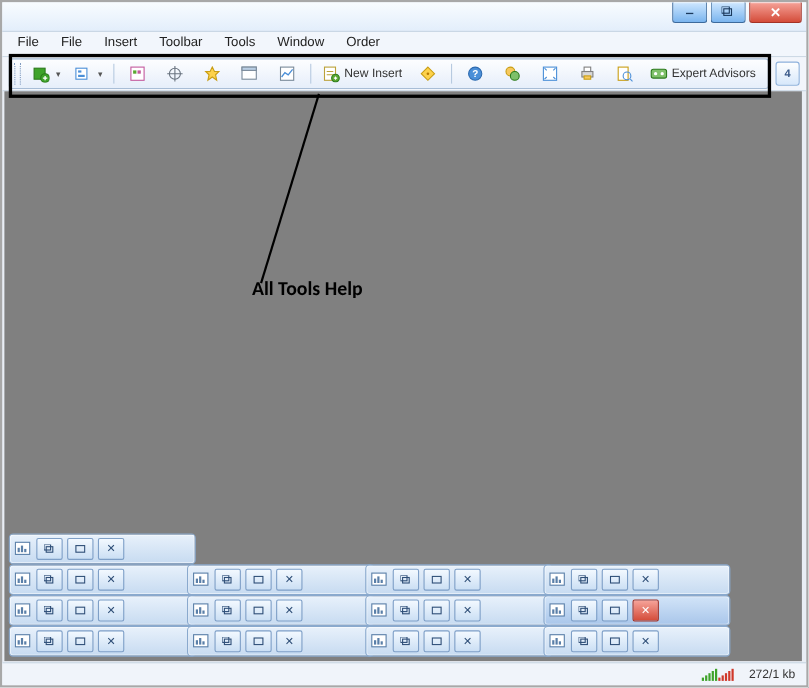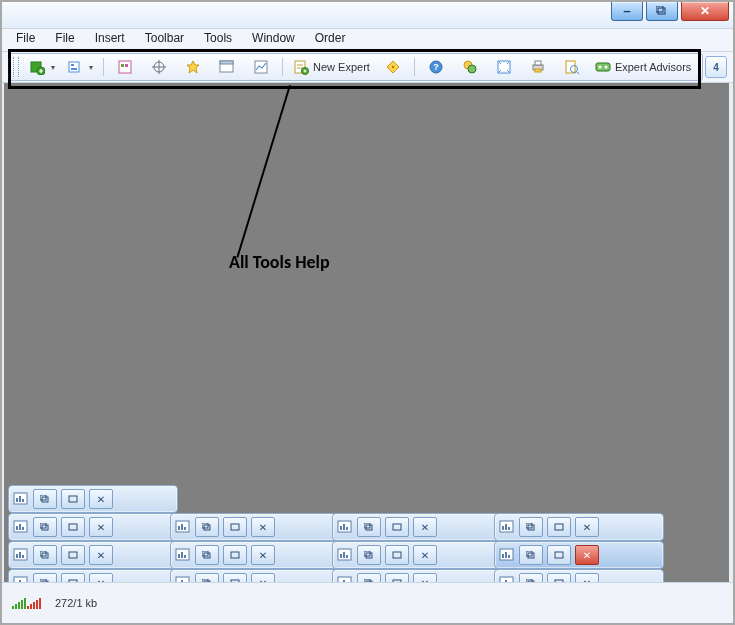--- a/index.html
+++ b/index.html
@@ -40,21 +40,21 @@
 
 
 .mdi-cluster{position:absolute;left:4px;bottom:4px}
 .mdi{position:absolute;height:26px;background:linear-gradient(#e8f1fb,#c7dbf1);border:1px solid #8aa9cd;border-radius:4px;display:flex;align-items:center;padding:0 4px;gap:4px;box-shadow:0 0 0 1px rgba(255,255,255,.5) inset}
 .mdi.active{background:linear-gradient(#d2e4f8,#a9c6ea);z-index:2}
 .mdi-icon{width:16px;height:16px;display:flex;align-items:center;justify-content:center}
 .mctrl{width:22px;height:18px;border:1px solid #7e9fc7;border-radius:2px;background:linear-gradient(#f3f9ff,#cbdff4);display:flex;align-items:center;justify-content:center;font-size:10px;color:#2e4e77}
 .mctrl.close.hot{background:linear-gradient(#f6a399,#d44c3a);color:#fff;border-color:#a33226}
 
 
-.status{position:absolute;left:0;right:0;bottom:0;height:20px;background:#f0f4fa;border-top:1px solid #c9d6e3;display:flex;align-items:center;padding:10px 10px;gap:14px}
+.status{position:absolute;left:0;right:0;bottom:0;height:20px;background:#f0f4fa;border-top:1px solid #c9d6e3;display:flex;align-items:center;justify-content:flex-end;padding:0 10px;gap:14px}
 .conn-bars{display:flex;align-items:flex-end;gap:1px;height:12px}
 .conn-bars span{width:2px;background:#3fa32a}
 .conn-bars .off{background:#d0392b}
 .kb{font-size:11px;color:#333}
 
 svg{display:block}
 </style>
 </head>
 <body>
 <div class="app">
@@ -141,21 +141,21 @@
       </div>
       <div class="tsep"></div>
 
       <div class="tbtn">
         <svg width="16" height="16">
             <rect x="2" y="2" width="10" height="12" fill="#fff" stroke="#bba23a"></rect>
             <path d="M4 6h6M4 9h6" stroke="#bba23a"></path>
             <circle cx="12" cy="12" r="3.5" fill="#5aa831" stroke="#2b7a1b"></circle>
             <path d="M12 10.5v3M10.5 12h3" stroke="#fff"></path>
           </svg>
-        <span class="tlabel">New Expert</span>
+        <span class="tlabel">New Insert</span>
       </div>
       <div class="tbtn">
         <svg width="16" height="16">
             <polygon points="8,2 14,8 8,14 2,8" class="yellow" stroke-width="1"></polygon>
             <circle cx="8" cy="8" r="1.2" fill="#b87a00"></circle>
           </svg>
       </div>
       <div class="tsep"></div>
 
       <div class="tbtn">

